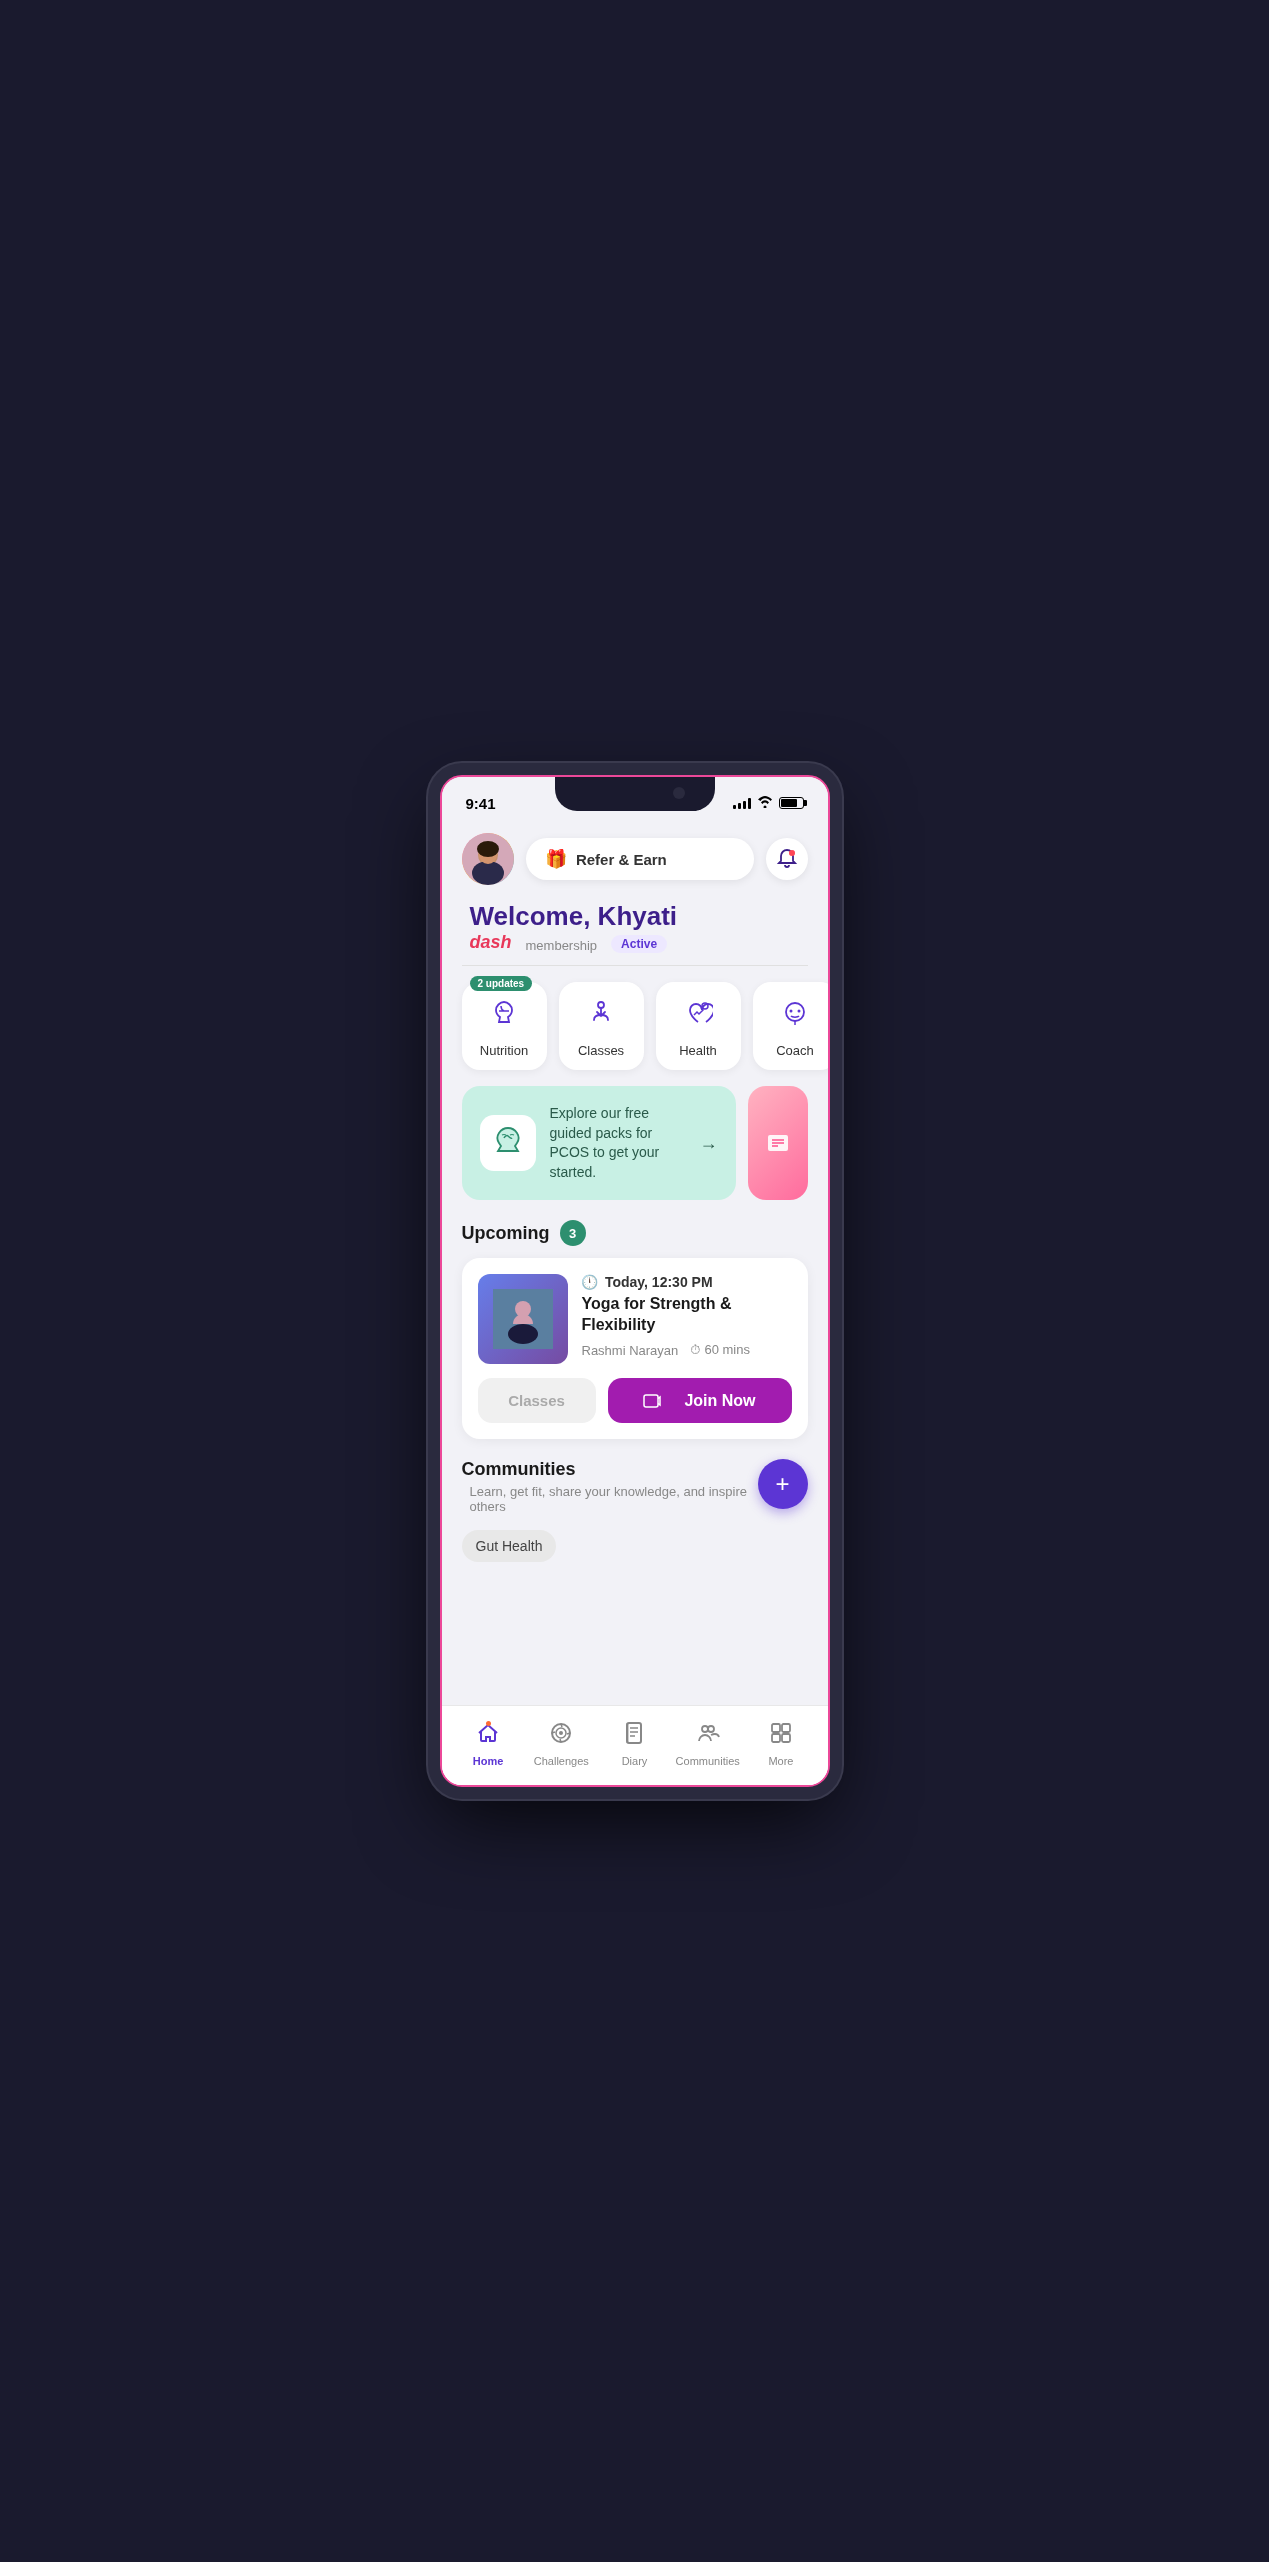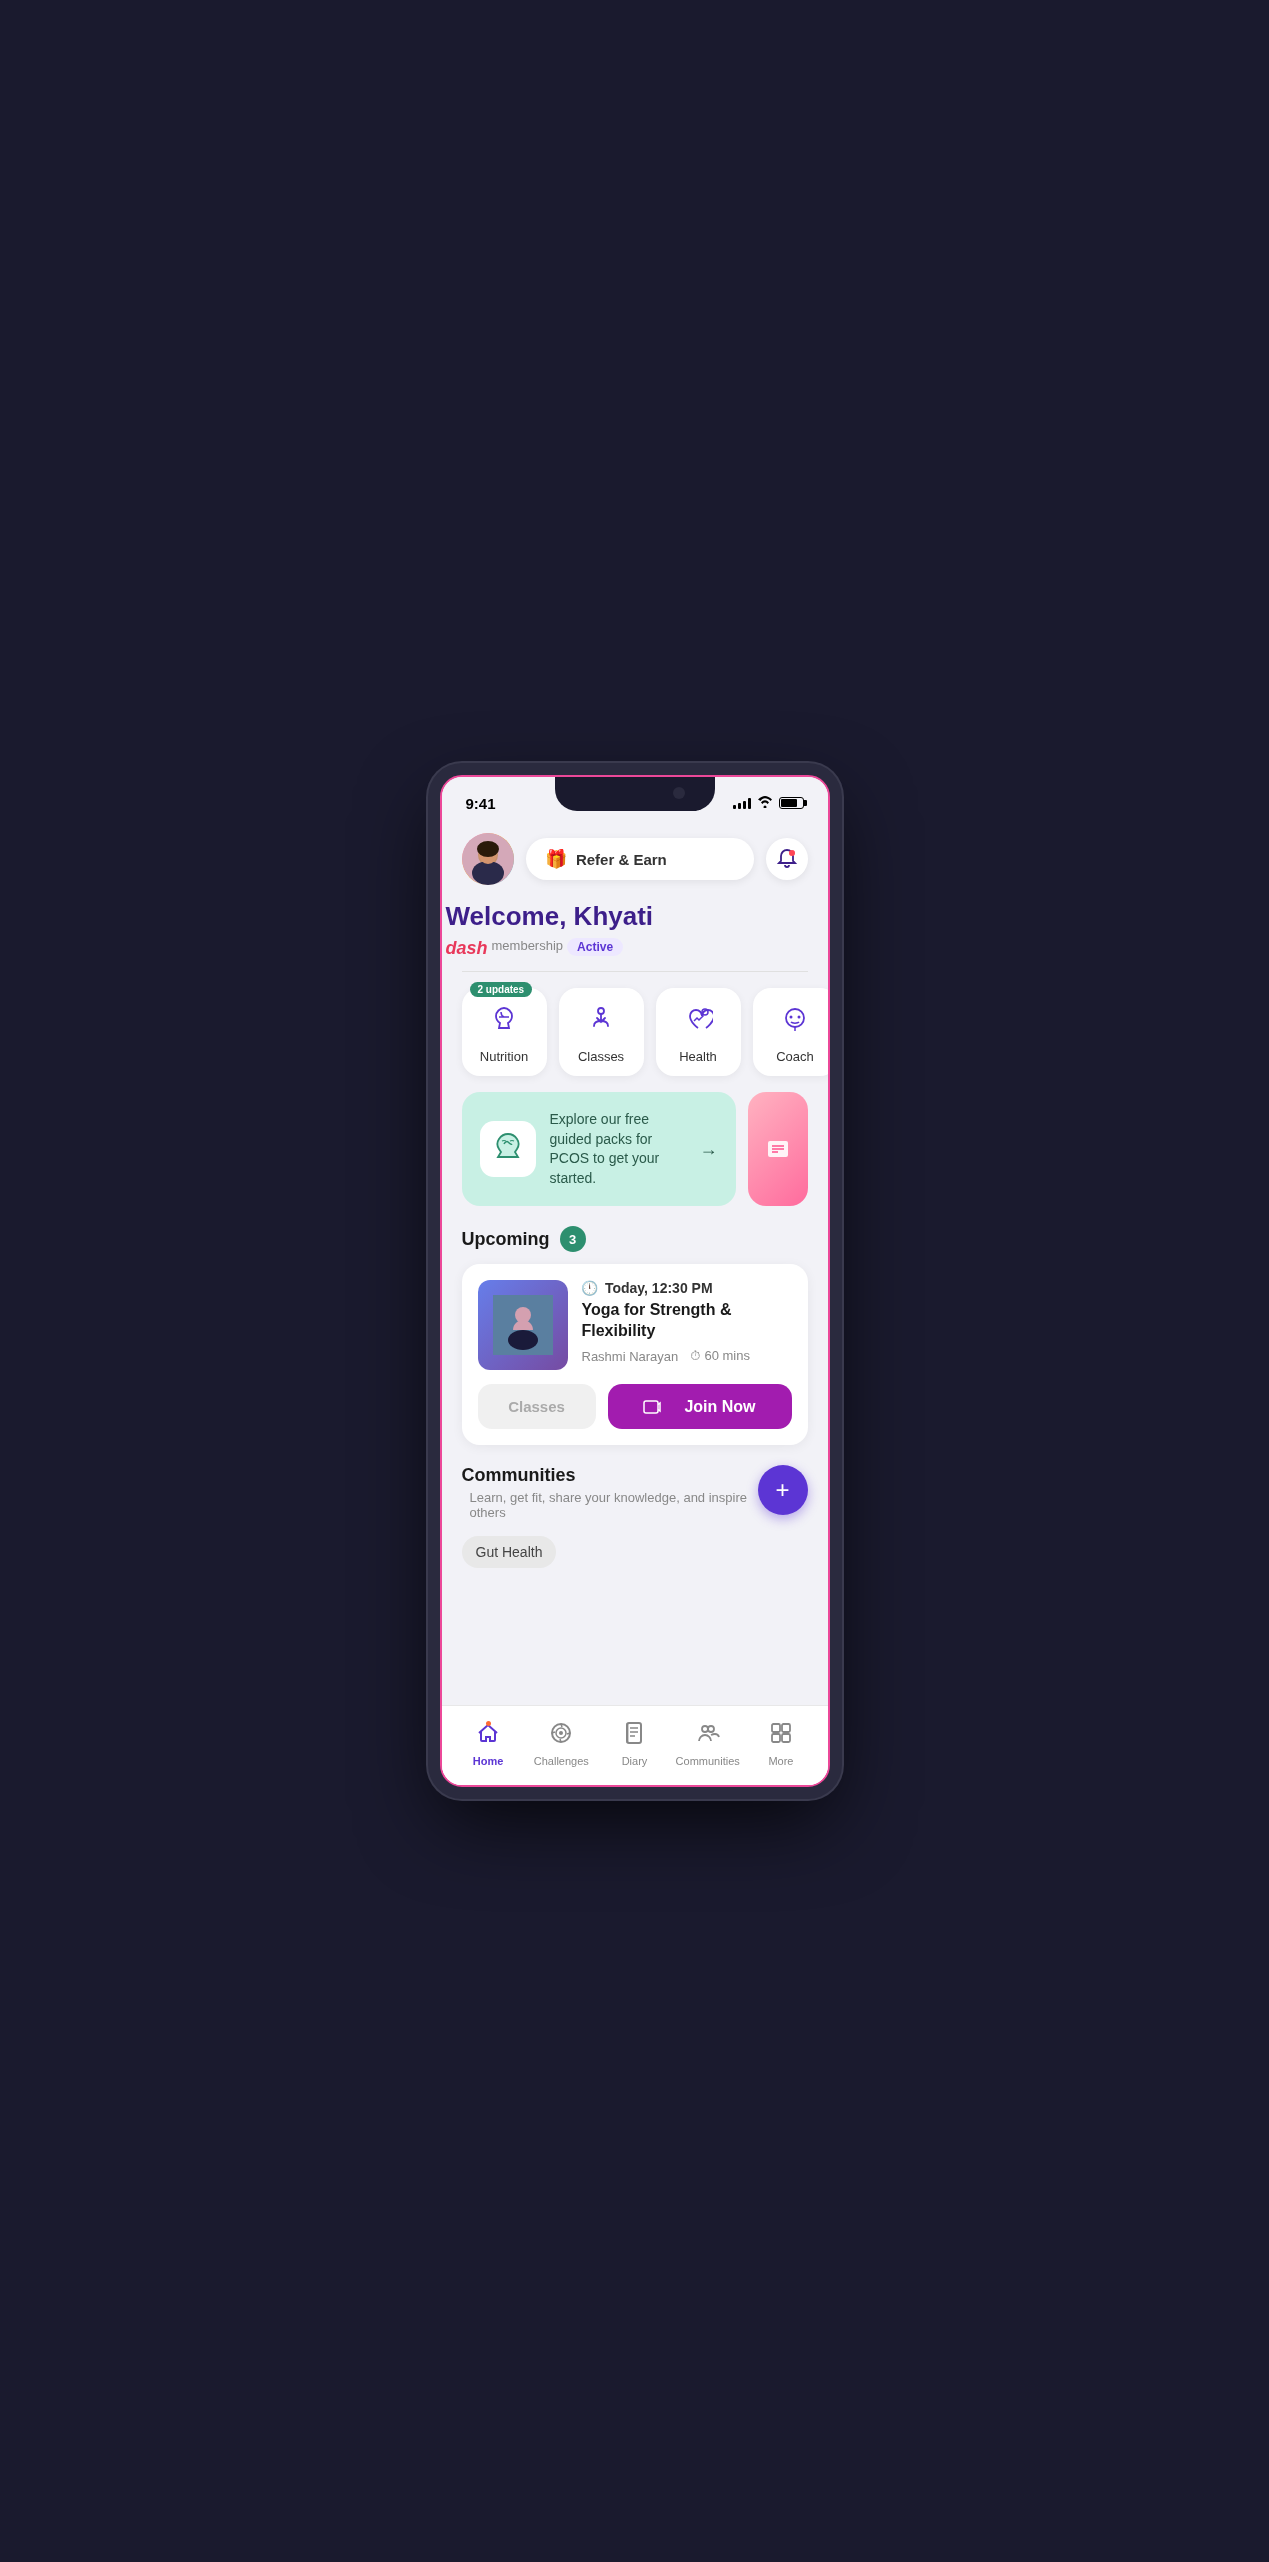--- a/index.html
+++ b/index.html
@@ -163,32 +163,32 @@
       display: flex;
       align-items: center;
       justify-content: center;
       cursor: pointer;
       box-shadow: 0 2px 8px rgba(0,0,0,0.08);
       font-size: 18px;
     }
 
     
     .welcome-section {
-      padding: 8px 4px 12px;
+      padding: 8px 28px 12px;
     }
     .welcome-text {
       font-size: 26px;
       font-weight: 700;
       color: #3d1f8a;
     }
     .membership-row {
       display: flex;
-      align-items: flex-start;
-      gap: 4px;
-      margin-top: 6px;
+      align-items: flex-end;
+      gap: 14px;
+      margin-top: 0;
     }
     .dash-logo {
       font-size: 18px;
       font-weight: 800;
       color: #e8385a;
       font-style: italic;
     }
     .membership-text {
       font-size: 13px;
       color: #888;

